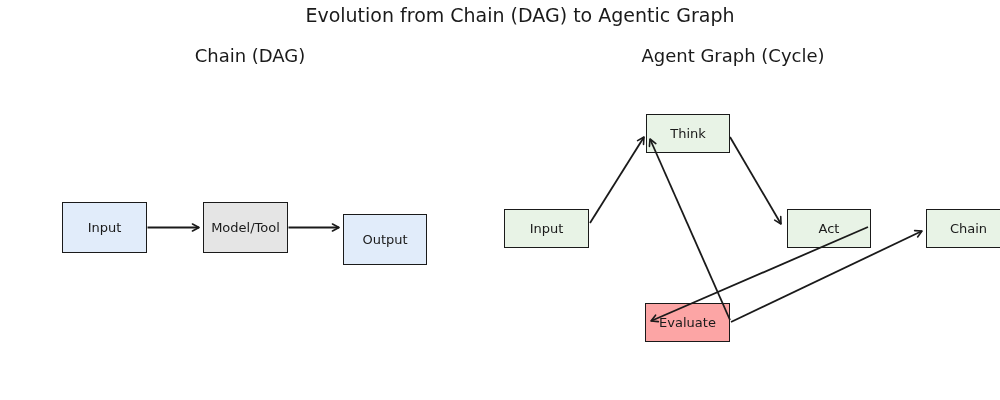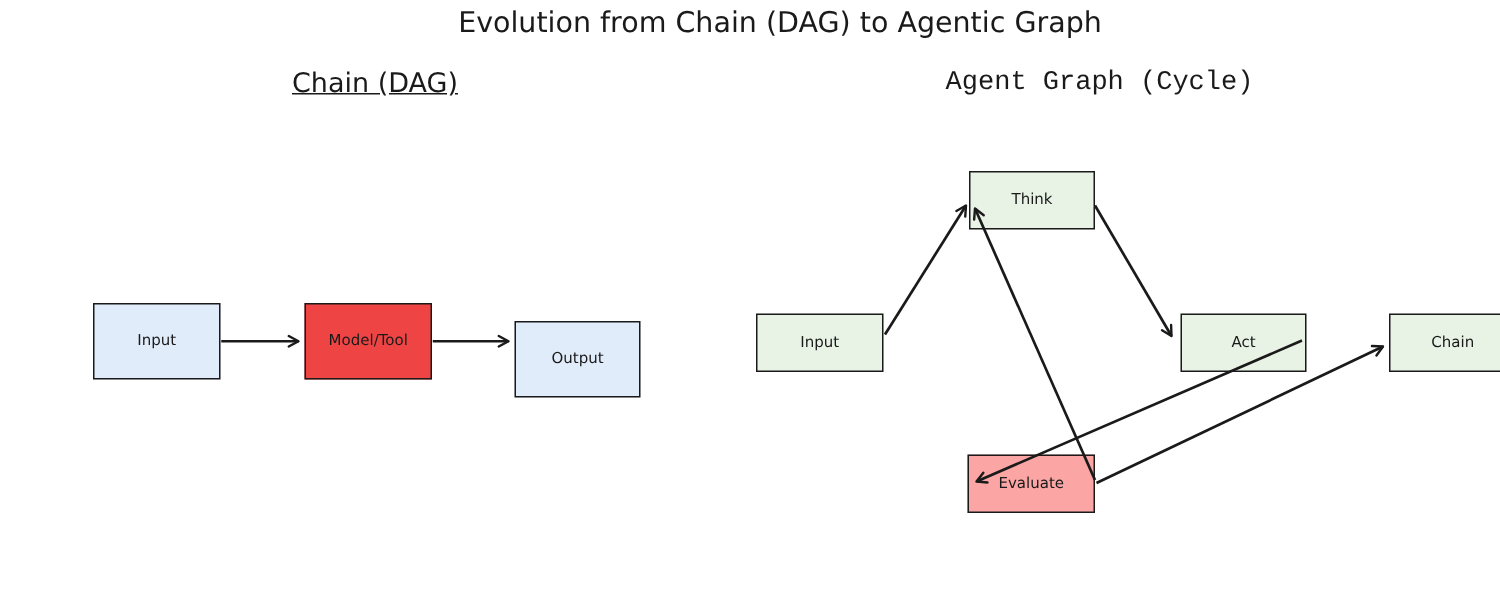--- a/index.html
+++ b/index.html
@@ -27,30 +27,30 @@
     white-space: nowrap;
   }
   .panel-title {
     position: absolute;
     top: 45px;
     transform: translateX(-50%);
     font-size: 18px;
     color: #1a1a1a;
     white-space: nowrap;
   }
-  #chain-title { left: 250px; text-decoration: underline; }
-  #agent-title { left: 733px; font-family: Liberation Mono, monospace; }
+  #chain-title { left: 250px; }
+  #agent-title { left: 733px; }
   .node {
     position: absolute;
     box-sizing: border-box;
     border: 1.5px solid #1a1a1a;
     display: flex;
     align-items: center;
     justify-content: center;
-    font-size: 10px;
+    font-size: 13px;
     color: #1a1a1a;
     z-index: 1;
     white-space: nowrap;
   }
   #edges-layer {
     position: absolute;
     left: 0;
     top: 0;
     z-index: 3;
     pointer-events: none;
@@ -64,21 +64,21 @@
   <div class="main-title">Evolution from Chain (DAG) to Agentic Graph</div>
 
   <div class="panel-title" id="chain-title">Chain (DAG)</div>
 
   <div class="panel-title" id="agent-title">Agent Graph (Cycle)</div>
 
   <div id="nodes-layer">
       <div class="node" style="left: 62px; top: 202px; width: 85px; height: 51px; background: rgb(225, 236, 250);">
         <span>Input</span>
       </div>
-      <div class="node" style="left: 203px; top: 202px; width: 85px; height: 51px; background: #ef4444;">
+      <div class="node" style="left: 203px; top: 202px; width: 85px; height: 51px; background: #e5e5e5;">
         <span>Model/Tool</span>
       </div>
       <div class="node" style="left: 343px; top: 202px; width: 84px; height: 51px; background: rgb(225, 236, 250); margin-top: 12px;">
         <span>Output</span>
       </div>
       <div class="node" style="left: 504px; top: 209px; width: 85px; height: 39px; background: rgb(232, 243, 230);">
         <span>Input</span>
       </div>
       <div class="node" style="left: 646px; top: 114px; width: 84px; height: 39px; background: rgb(232, 243, 230);">
         <span>Think</span>

